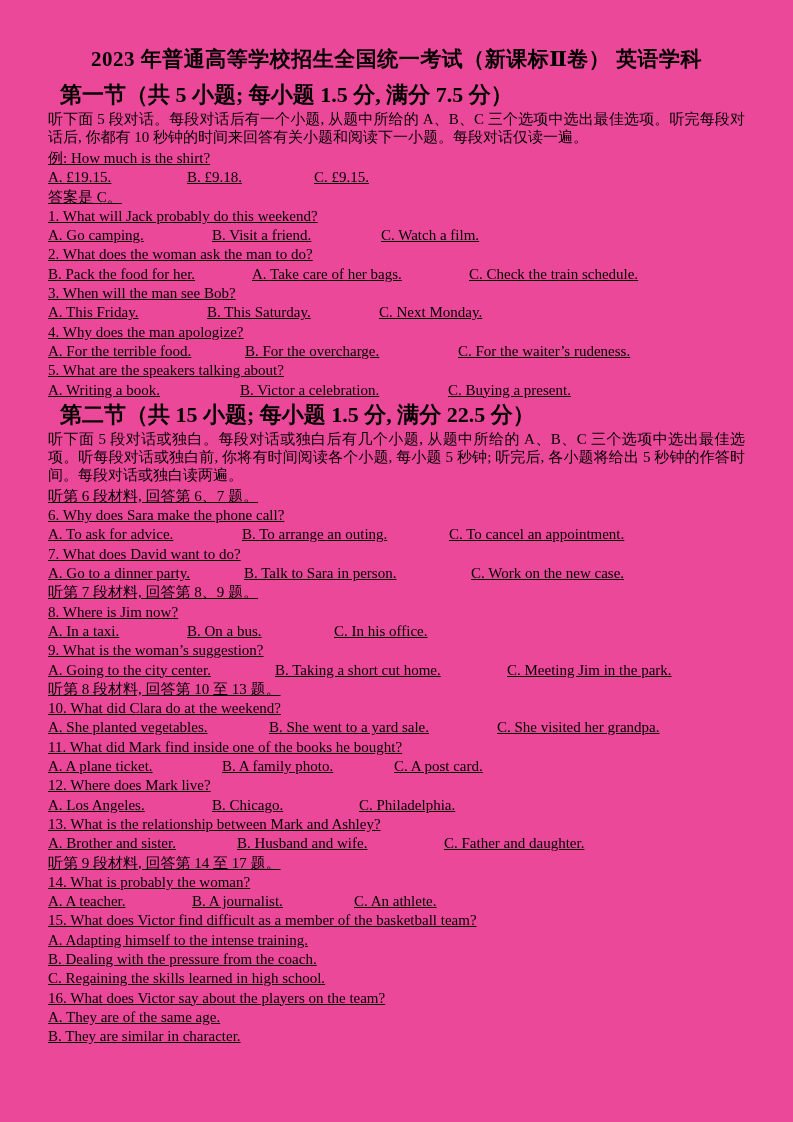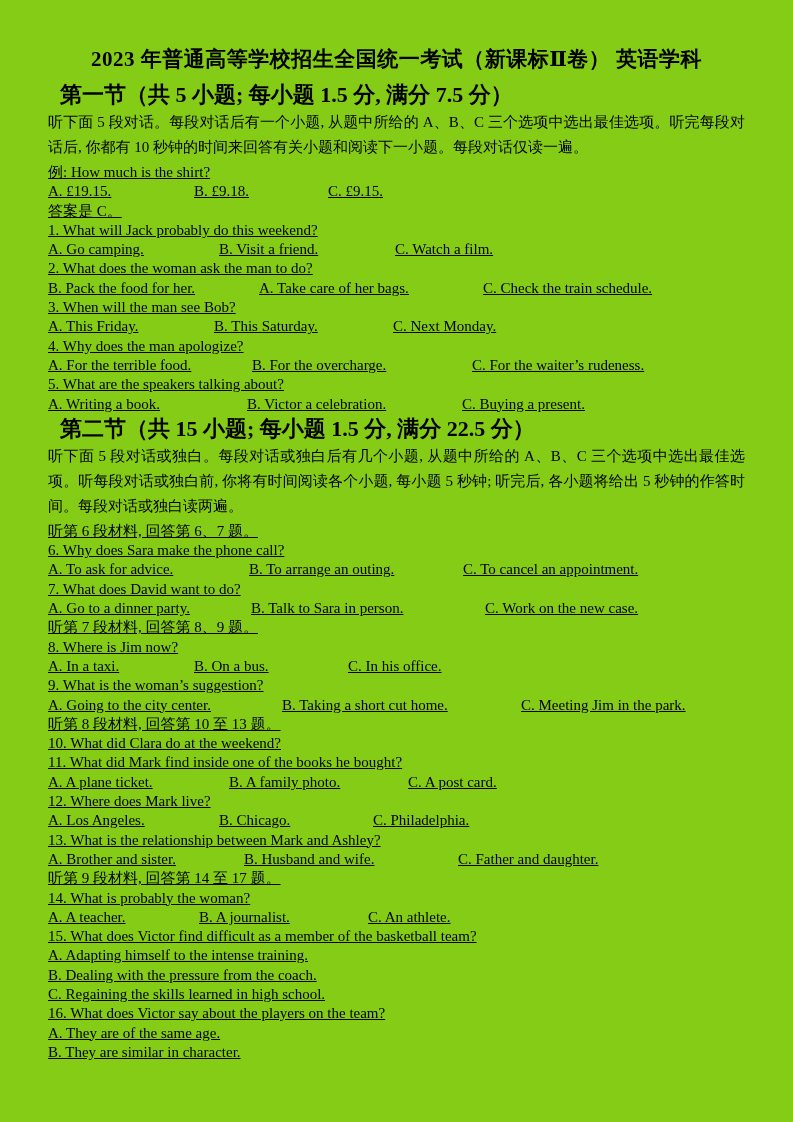--- a/index.html
+++ b/index.html
@@ -1,39 +1,39 @@
 <!DOCTYPE html>
 <html><head>
 <meta charset="utf-8">
 <style>
   html, body { margin: 0; padding: 0; background: #ffffff; }
   .page {
     width: 793px; height: 1122px; box-sizing: border-box;
-    background: #84cc16; color: #000000;
+    background: #ec4899; color: #000000;
     padding: 44px 48px 0 48px;
     font-family: "Liberation Serif", "DejaVu Serif", serif;
     overflow: hidden;
   }
   .title {
     font-size: 21px; font-weight: bold; text-align: center;
     margin: 0 0 9px 0; line-height: 30px; letter-spacing: 0.5px;
   }
   .sec-heading {
     font-size: 22px; font-weight: bold;
     margin: 3px 0 3px 12px; line-height: 24px;
   }
   .instr {
-    font-size: 15px; line-height: 25px; text-align: justify;
+    font-size: 15px; line-height: 18px; text-align: justify;
     margin: 1px 0 3px 0;
   }
   .line {
     font-size: 15px; line-height: 19.3px; white-space: nowrap; text-decoration: underline;
   }
   .opts { display: flex; }
-  .opt { flex: none; display: inline-block; white-space: nowrap; padding-right: 19px; }
+  .opt { flex: none; display: inline-block; white-space: nowrap; padding-right: 12px; }
 </style>
 </head>
 <body>
 
 <div class="page">
 
   <h1 class="title">2023 年普通高等学校招生全国统一考试（新课标Ⅱ卷） 英语学科</h1>
 
   <h2 class="sec-heading">第一节（共 5 小题; 每小题 1.5 分, 满分 7.5 分）</h2>
   <p class="instr">听下面 5 段对话。每段对话后有一个小题, 从题中所给的 A、B、C 三个选项中选出最佳选项。听完每段对话后, 你都有 10 秒钟的时间来回答有关小题和阅读下一小题。每段对话仅读一遍。</p>
@@ -112,20 +112,25 @@
   <div class="line">9. What is the woman’s suggestion?</div>
   <div class="line opts">
     <span class="opt" style="min-width:215px">A. Going to the city center.</span>
     <span class="opt" style="min-width:220px">B. Taking a short cut home.</span>
     <span class="opt">C. Meeting Jim in the park.</span>
   </div>
 
   <div class="line">听第 8 段材料, 回答第 10 至 13 题。</div>
 
   <div class="line">10. What did Clara do at the weekend?</div>
+  <div class="line opts">
+    <span class="opt" style="min-width:209px">A. She planted vegetables.</span>
+    <span class="opt" style="min-width:216px">B. She went to a yard sale.</span>
+    <span class="opt">C. She visited her grandpa.</span>
+  </div>
 
   <div class="line">11. What did Mark find inside one of the books he bought?</div>
   <div class="line opts">
     <span class="opt" style="min-width:162px">A. A plane ticket.</span>
     <span class="opt" style="min-width:160px">B. A family photo.</span>
     <span class="opt">C. A post card.</span>
   </div>
 
   <div class="line">12. Where does Mark live?</div>
   <div class="line opts">

